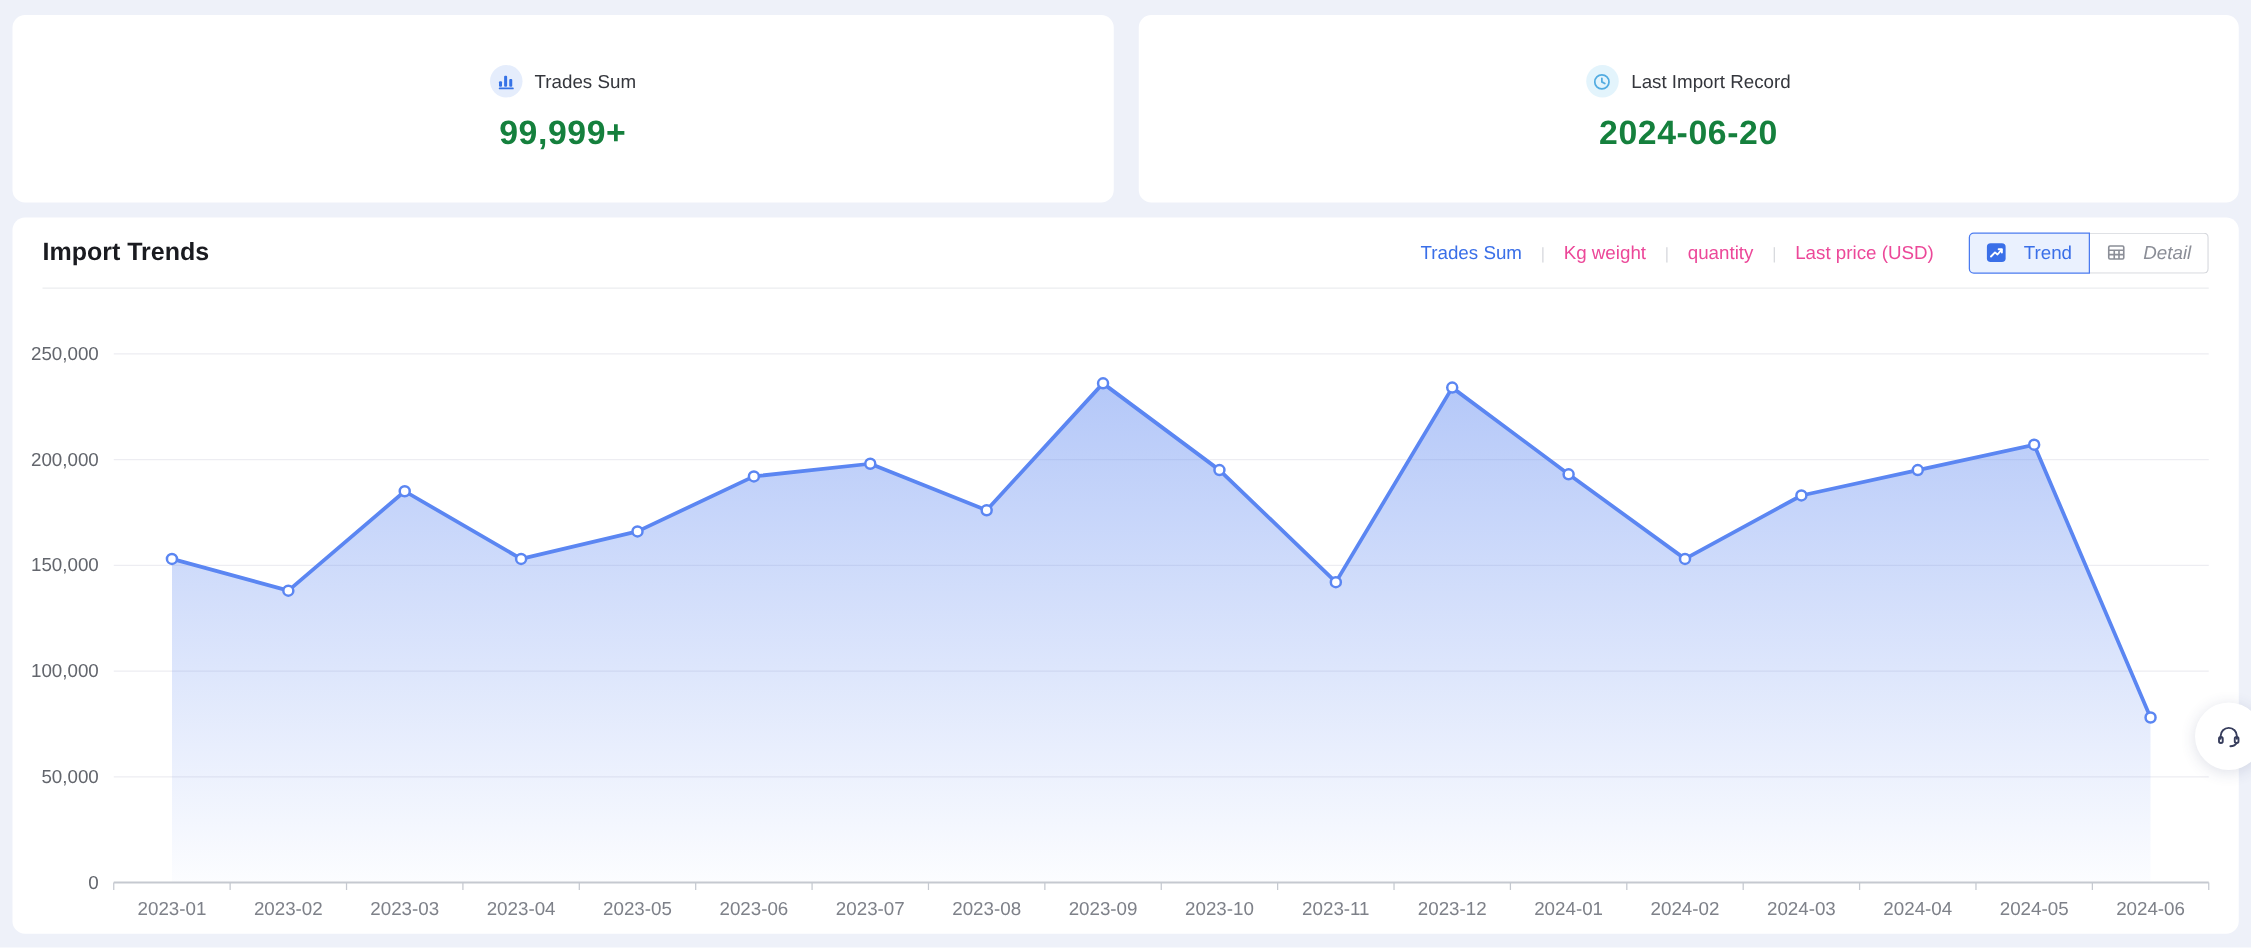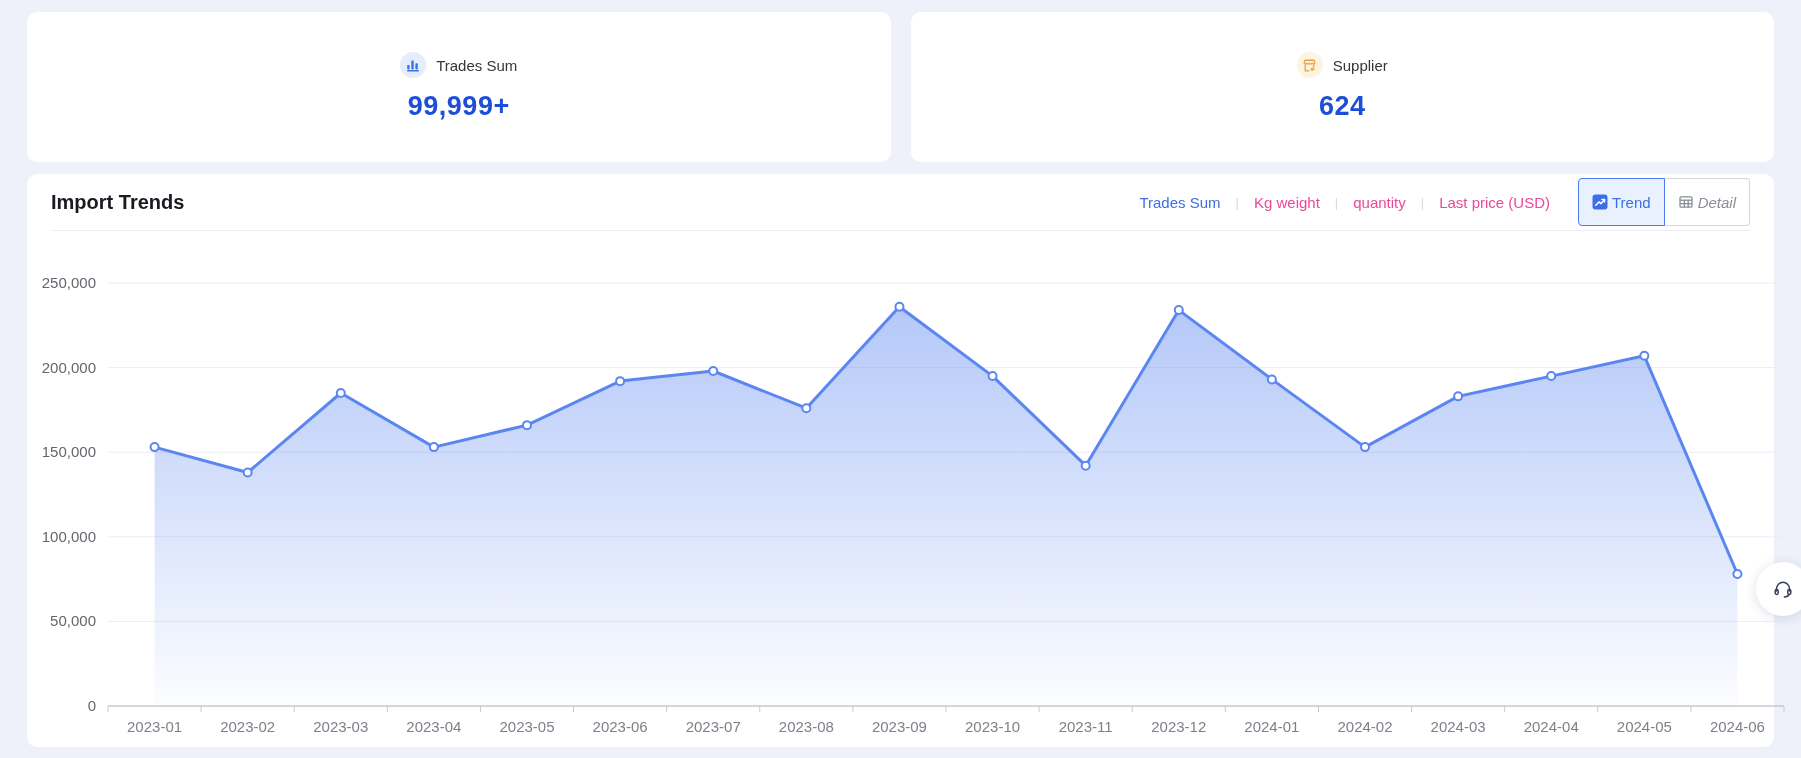--- a/index.html
+++ b/index.html
@@ -1,42 +1,42 @@
 <!DOCTYPE html>
 <html><head>
 <meta charset="utf-8">
 <style>
   * { box-sizing: border-box; margin: 0; padding: 0; }
   html,body { width: 1801px; height: 758px; overflow: hidden; }
   body { font-family: "Liberation Sans", "DejaVu Sans", sans-serif; background: #eef1f9; }
-  .page { position: relative; width: 1801px; height: 758px; padding: 12px 27px; }
+  .page { position: relative; width: 1801px; height: 758px; padding: 12px 10px; }
 
   .stat-row { display: flex; gap: 20px; margin-bottom: 12px; }
   .stat-card { flex: 1; height: 150px; background: #fff; border-radius: 10px;
     display: flex; flex-direction: column; align-items: center; justify-content: center; }
   .stat-head { display: flex; align-items: center; gap: 10px; }
   .icon-circle { width: 26px; height: 26px; border-radius: 50%;
     display: flex; align-items: center; justify-content: center; }
   .ic-blue  { background: #e5edfc; }
   .ic-orange{ background: #fdf3e2; }
   .ic-cyan  { background: #e3f4fc; }
   .stat-label { font-size: 15px; color: #34363c; }
-  .stat-value { margin-top: 13px; font-size: 27px; font-weight: 600; color: #1d4ed8; letter-spacing: .5px; }
+  .stat-value { margin-top: 13px; font-size: 27px; font-weight: 600; color: #15803d; letter-spacing: .5px; }
 
   .chart-card { height: 573px; background: #fff; border-radius: 10px; position: relative; }
   .chart-header { height: 56px; display: flex; align-items: center;
     justify-content: space-between; padding: 0 24px; }
   .chart-title { font-size: 20px; font-weight: 700; color: #1a1b20; }
   .header-right { display: flex; align-items: center; }
   .metric-tabs { display: flex; align-items: center; gap: 15px; }
   .metric-tab { font-size: 15px; color: #ec4899; cursor: pointer; }
   .metric-tab.active { color: #3a6fe8; }
   .tab-sep { color: #d8dade; font-size: 13px; }
   .toggle-group { display: flex; margin-left: 28px; }
-  .toggle-btn { height: 48px; display: flex; align-items: center; gap: 4px;
+  .toggle-btn { height: 33px; display: flex; align-items: center; gap: 14px;
     padding: 0 13px; font-size: 15px; background: #fff; border: 1px solid #d5d7dc;
     color: #8b8e97; cursor: pointer; }
   .toggle-btn.first { border-radius: 4px 0 0 4px; }
   .toggle-btn.last  { border-radius: 0 4px 4px 0; border-left: none; font-style: italic; }
   .toggle-btn.active { background: #eaf1fe; border: 1px solid #4b7bf0; color: #3a6fe8; }
   .divider { border-top: 1px solid #ebedf0; margin: 0 24px; }
   .chart-svg { display: block; }
 
   .float-btn { position: absolute; left: 1756px; top: 562px; width: 54px; height: 54px;
     border-radius: 50%; background: #fff; box-shadow: 0 2px 12px rgba(50,60,110,.16);
@@ -56,35 +56,33 @@
             <rect x="5.3" y="2.6" width="2.4" height="8.8" rx="0.8" fill="#3572e6"></rect>
             <rect x="9.4" y="5.2" width="2.4" height="6.2" rx="0.8" fill="#3572e6"></rect>
             <rect x="1" y="12" width="12" height="1.4" rx="0.7" fill="#3572e6"></rect>
           </svg>
         </span>
         <span class="stat-label">Trades Sum</span>
       </div>
       <div class="stat-value">99,999+</div>
     </div>
 
+
     <div class="stat-card">
       <div class="stat-head">
-        <span class="icon-circle ic-orange">
-          <svg width="15" height="15" viewBox="0 0 14 14" fill="none" stroke="#e9a23b" stroke-width="1.2" stroke-linecap="round" stroke-linejoin="round">
-            <path d="M1.9,4.7 L2.7,2.1 h8.6 l0.8,2.6 a1.3,1.3 0 0 1 -2.5,0 a1.3,1.3 0 0 1 -2.5,0 a1.3,1.3 0 0 1 -2.5,0 a1.3,1.3 0 0 1 -2.5,0 z"></path>
-            <path d="M3,6.6 V12 h3.6"></path>
-            <path d="M11,6.6 V8.4"></path>
-            <path d="M11.6,10.4 h-3 m1.1,-1.2 l-1.3,1.2 1.3,1.2"></path>
+        <span class="icon-circle ic-cyan">
+          <svg width="15" height="15" viewBox="0 0 14 14" fill="none" stroke="#53ace1" stroke-width="1.3" stroke-linecap="round">
+            <circle cx="7" cy="7" r="5.3"></circle>
+            <path d="M7,4.3 V7 L9.2,8.2"></path>
           </svg>
         </span>
-        <span class="stat-label">Supplier</span>
+        <span class="stat-label">Last Import Record</span>
       </div>
-      <div class="stat-value">624</div>
+      <div class="stat-value">2024-06-20</div>
     </div>
-
   </div>
 
   <div class="chart-card">
     <div class="chart-header">
       <div class="chart-title">Import Trends</div>
       <div class="header-right">
         <div class="metric-tabs">
           <span class="metric-tab active">Trades Sum</span>
           <span class="tab-sep">|</span>
           <span class="metric-tab">Kg weight</span>

